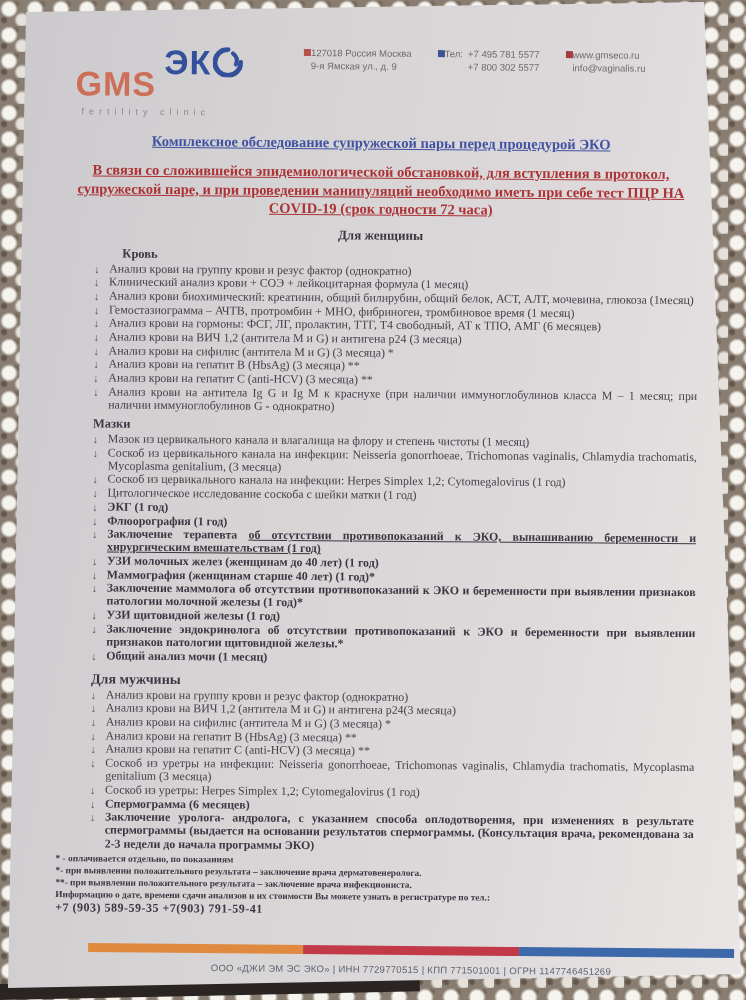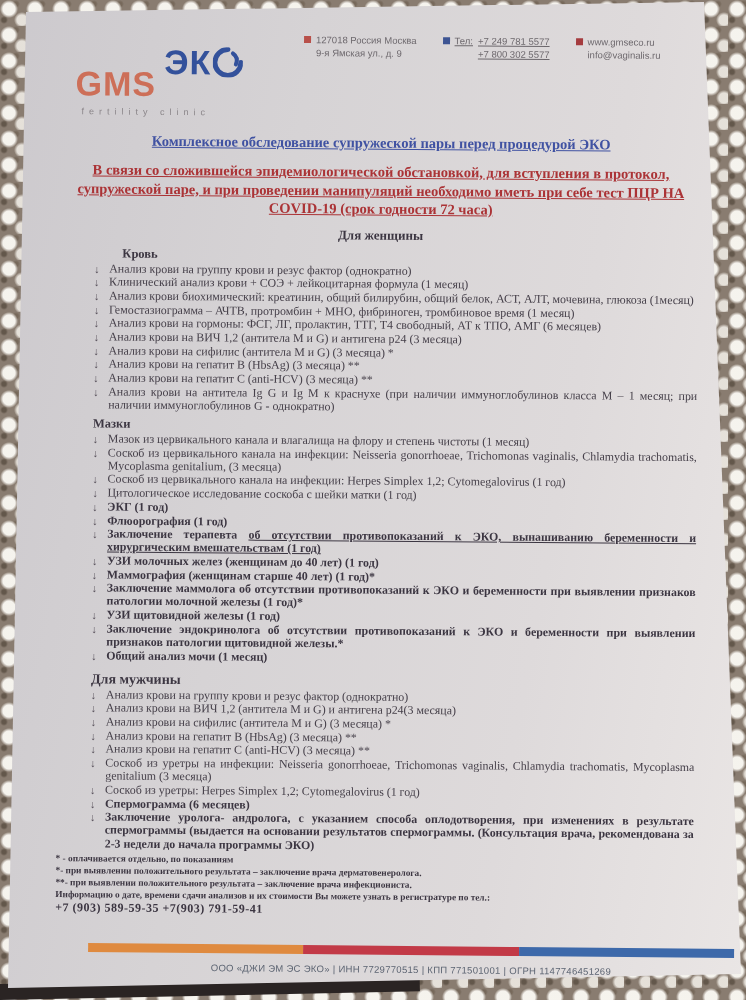--- a/index.html
+++ b/index.html
@@ -29,23 +29,23 @@
   }
   
   .lh{display:flex;align-items:flex-start;}
   .logo{margin-left:14px;width:200px;}
   .logo-row{font-family:"Liberation Sans",sans-serif;font-weight:bold;font-size:34px;letter-spacing:1px;line-height:1;display:flex;align-items:center;}
   .logo-gms{color:#cd6f58;margin-top:44px;}
   .logo-eko{color:#33519b;margin-left:8px;text-align:center;}
   .logo-orb{width:30px;height:30px;margin-left:2px;}
   .logo-tag{font-family:"Liberation Sans",sans-serif;font-size:9px;color:#8a8589;letter-spacing:5px;margin:6px 0 0 6px;}
   .contacts{display:flex;gap:26px;margin:10px 0 0 28px;font-family:"Liberation Sans",sans-serif;font-size:9.5px;color:#6d686d;line-height:1.35;}
-  .c-block{display:flex;gap:5px;}
+  .c-block{display:flex;margin-top:13px;}
   .c-sq{width:7px;height:7px;margin-top:2px;flex:none;}
-  .c-tel{display:flex;gap:5px;text-decoration:underline;}
+  .c-tel{display:flex;gap:5px;}
   
   .doc-title{margin-top:16px;text-align:center;font-weight:bold;font-size:14.5px;color:#4052a2;text-decoration:underline;}
   .warning{margin:11px auto 0;width:630px;text-align:center;font-weight:bold;font-size:14.5px;line-height:1.28;color:#ab3336;text-decoration:underline;}
   .center-head{margin-top:9px;text-align:center;font-weight:bold;font-size:13px;color:#3c3642;}
   .sub-head{font-weight:bold;font-size:12.5px;color:#3c3642;margin-top:5px;}
   .sub-head.indent{margin-left:62px;}
   .sub-head.edge{margin-left:34px;}
   .sub-head.big{font-size:14px;margin-top:9px;margin-left:34px;}
   
   .list{margin-top:1px;}
@@ -90,21 +90,21 @@
           <span>
             <div>127018 Россия Москва</div>
             <div>9-я Ямская ул., д. 9</div>
           </span>
         </div>
         <div class="c-block">
           <span class="c-sq" style="background: rgb(61, 84, 147);"></span>
           <span class="c-tel">
             <span>Тел:</span>
             <span>
-              <div>+7 249 781 5577</div>
+              <div>+7 495 781 5577</div>
               <div>+7 800 302 5577</div>
             </span>
           </span>
         </div>
         <div class="c-block">
           <span class="c-sq" style="background: rgb(165, 59, 62);"></span>
           <span>
             <div>www.gmseco.ru</div>
             <div>info@vaginalis.ru</div>
           </span>

